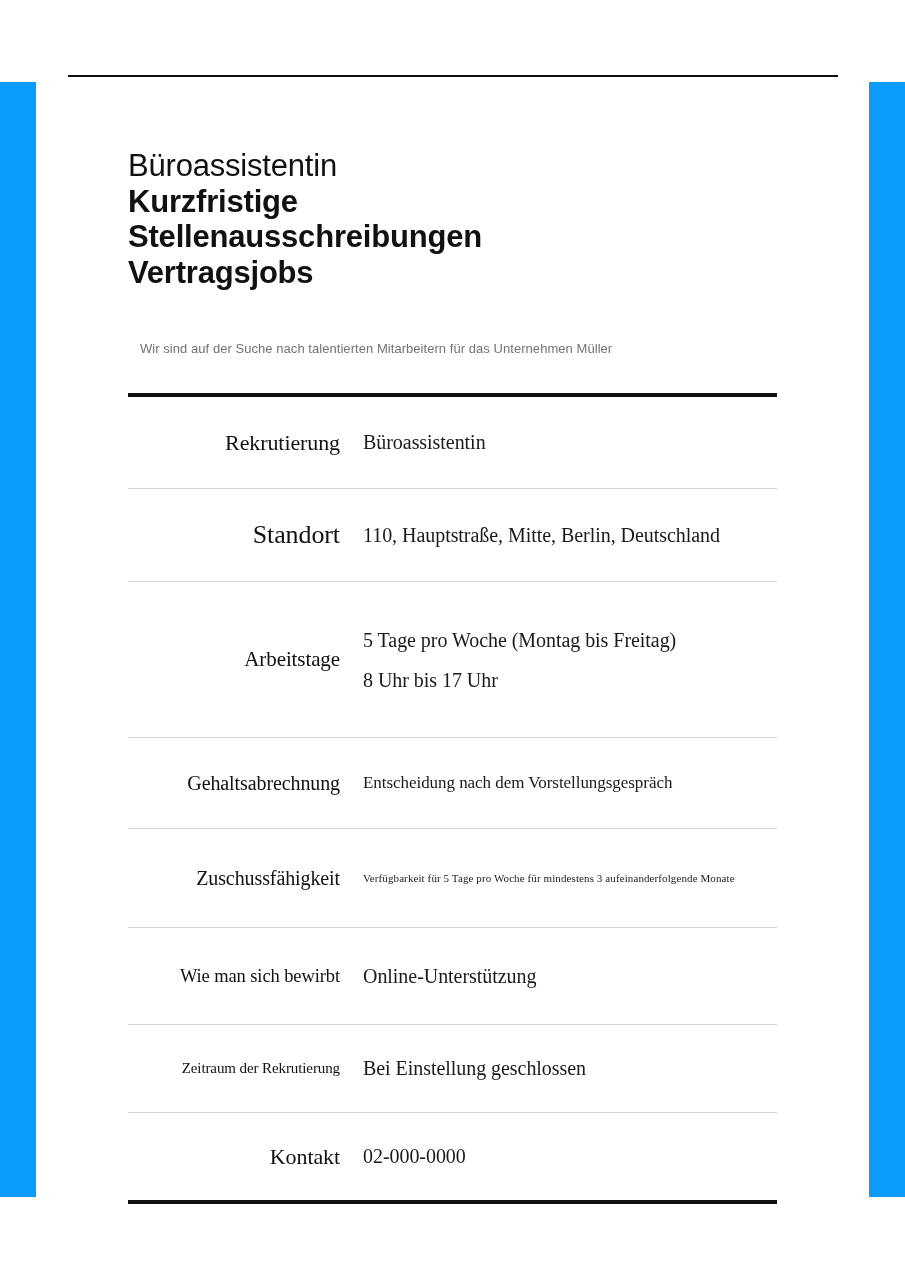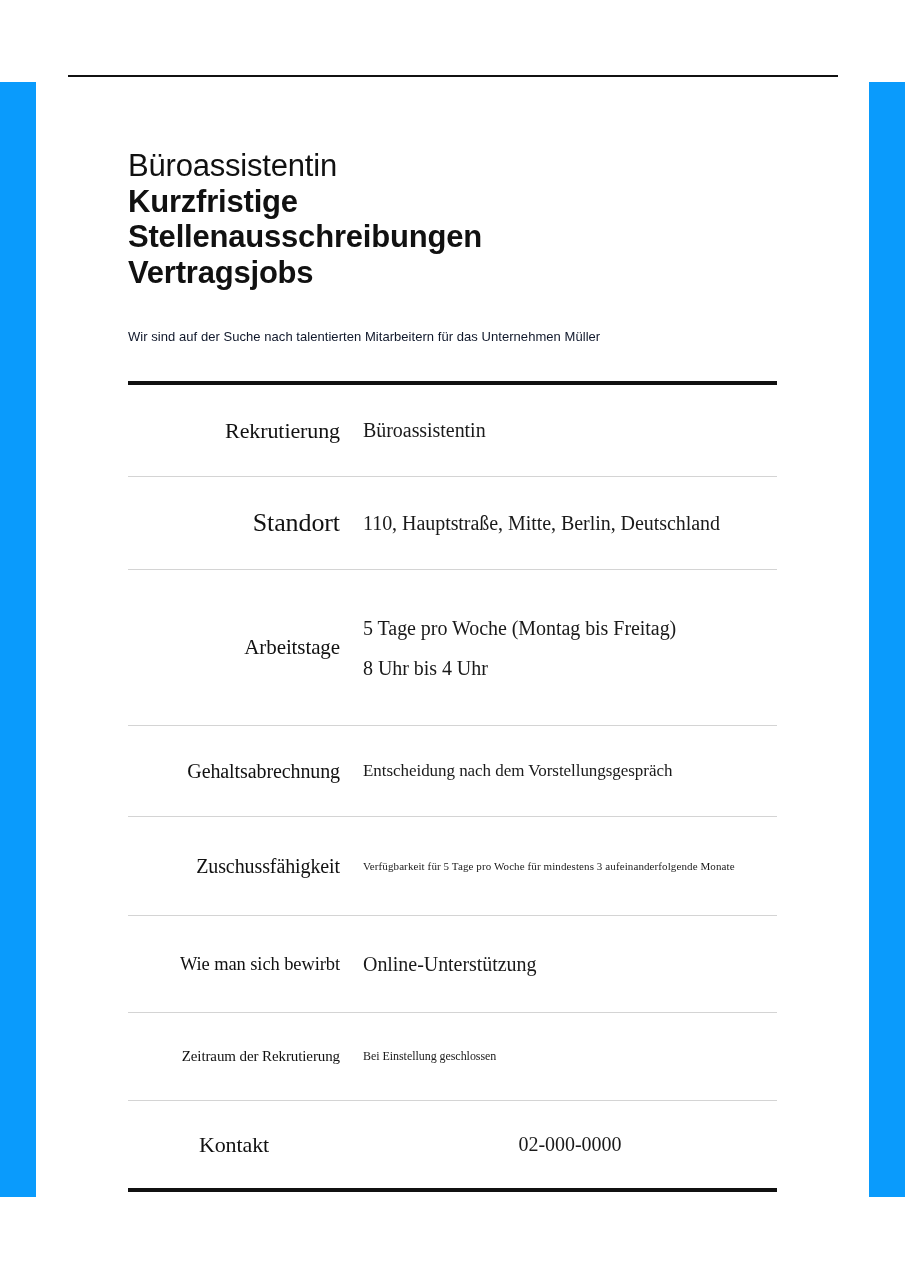--- a/index.html
+++ b/index.html
@@ -59,26 +59,26 @@
     font-weight: 400;
     display: block;
   }
   .headline .strong {
     font-weight: 700;
     display: block;
   }
 
   
   .subtitle {
-    margin: 0;
+    margin: 12px;
     padding-top: 38px;
     font-size: 13px;
     line-height: 18px;
     font-weight: 400;
-    color: #0f172a;
+    color: #737373;
     letter-spacing: 0.05px;
   }
 
   
   .spec-table {
     margin-top: 35px;
     width: 649px;
     border-collapse: collapse;
     border-top: 4px solid #111111;
     border-bottom: 4px solid #111111;
@@ -127,23 +127,23 @@
   .r-eligibility th, .r-eligibility td { height: 98px; }
   .r-eligibility th { font-size: 20px; }
   .r-eligibility td { font-size: 11px; letter-spacing: 0.1px; }
 
   .r-apply th, .r-apply td { height: 96px; }
   .r-apply th { font-size: 18.5px; }
   .r-apply td { font-size: 20px; }
 
   .r-period th, .r-period td { height: 87px; }
   .r-period th { font-size: 15px; }
-  .r-period td { font-size: 12px; }
-
-  .r-contact th, .r-contact td { height: 87px; text-align: center; }
+  .r-period td { font-size: 20px; }
+
+  .r-contact th, .r-contact td { height: 87px; }
   .r-contact th { font-size: 22px; }
   .r-contact td { font-size: 20px; }
 
   .line { display: block; }
 
   
   .footer-brand {
     position: absolute;
     right: 48px;
     top: 1298px;
@@ -179,21 +179,21 @@
         <td>Büroassistentin</td>
       </tr>
       <tr class="r-location">
         <th>Standort</th>
         <td>110, Hauptstraße, Mitte, Berlin, Deutschland</td>
       </tr>
       <tr class="r-days">
         <th>Arbeitstage</th>
         <td>
           <span class="line">5 Tage pro Woche (Montag bis Freitag)</span>
-          <span class="line">8 Uhr bis 4 Uhr</span>
+          <span class="line">8 Uhr bis 17 Uhr</span>
         </td>
       </tr>
       <tr class="r-salary">
         <th>Gehaltsabrechnung</th>
         <td>Entscheidung nach dem Vorstellungsgespräch</td>
       </tr>
       <tr class="r-eligibility">
         <th>Zuschussfähigkeit</th>
         <td>Verfügbarkeit für 5 Tage pro Woche für mindestens 3 aufeinanderfolgende Monate</td>
       </tr>

